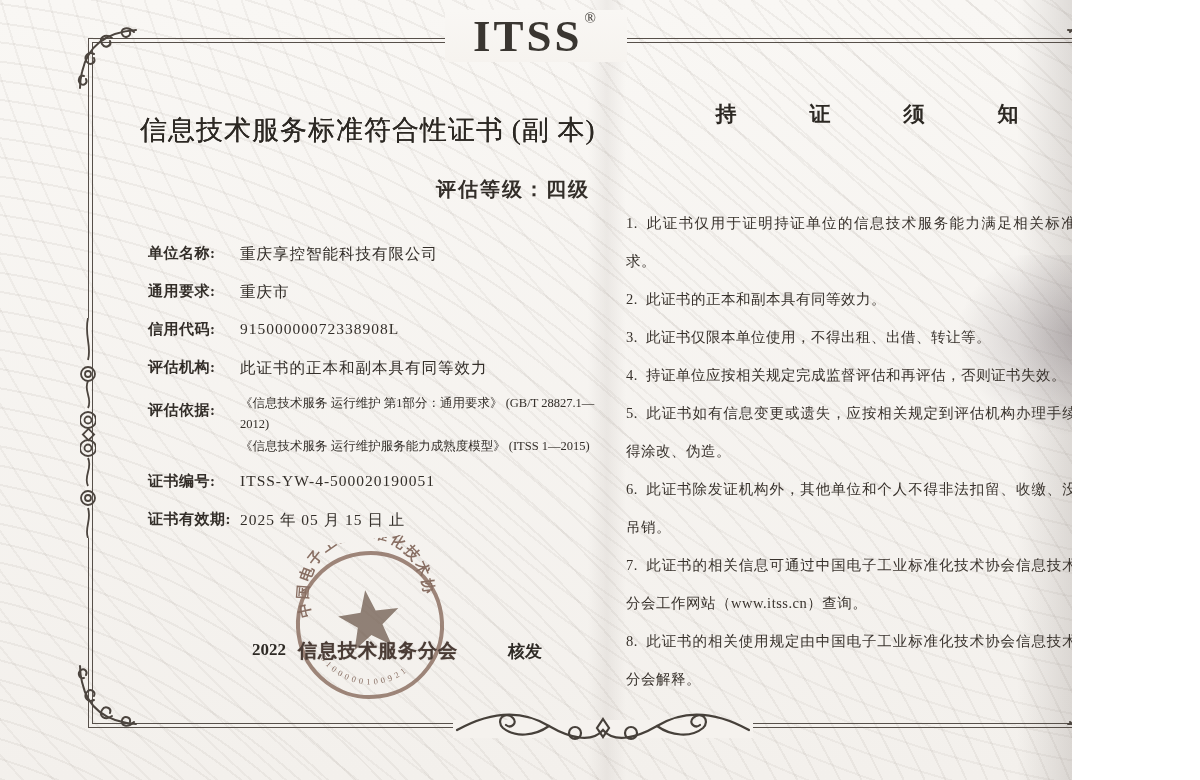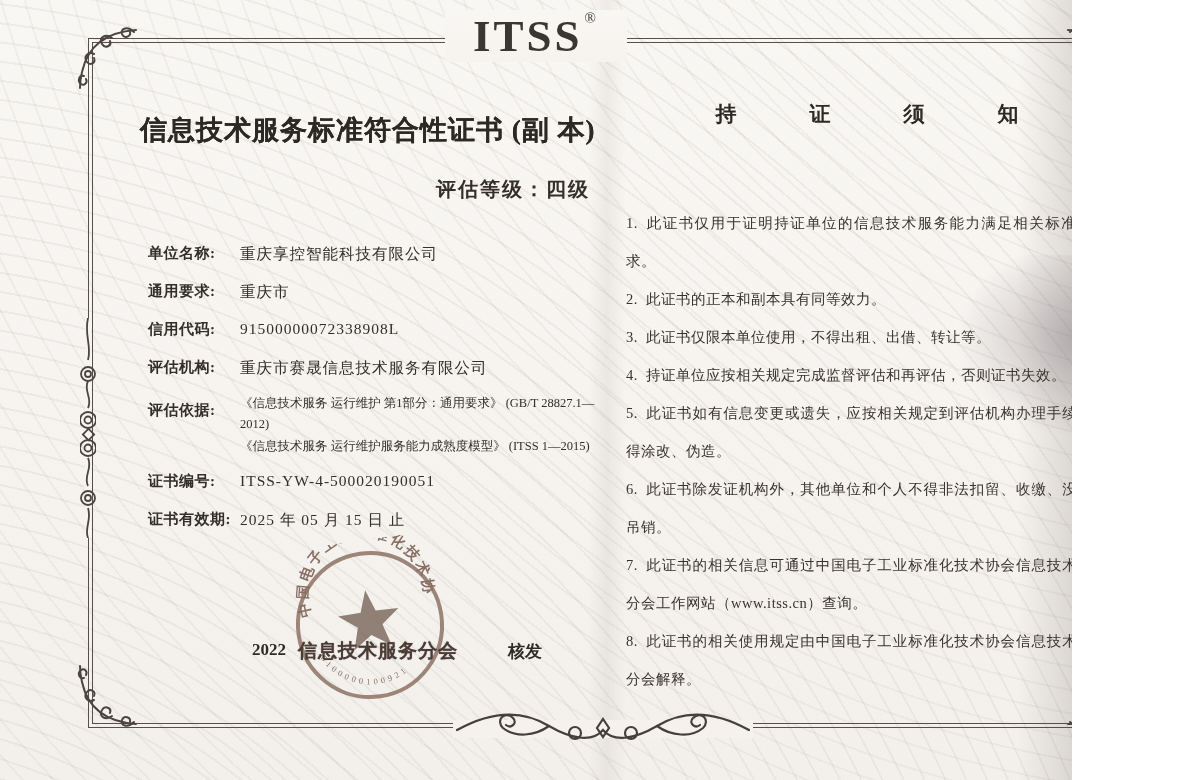--- a/index.html
+++ b/index.html
@@ -26,21 +26,21 @@
     border:1px solid #57504a; }
 
   .ornament { position:absolute; }
 
   .itss-logo { position:absolute; left:50%; top:10px; transform:translateX(-50%);
     background:linear-gradient(#f9f7f4,#f6f3ef); padding:0 28px;
     font-size:45px; font-weight:bold; letter-spacing:3px; color:#3a3631; }
   .itss-logo sup { font-size:15px; vertical-align:28px; margin-left:2px; font-weight:normal; }
 
   .cert-title { position:absolute; left:140px; top:112px; width:450px; text-align:center;
-    font-size:27px; font-weight:bold; color:#2c2823; letter-spacing:1px;
+    font-size:27px; font-weight:normal; color:#2c2823; letter-spacing:1px;
     text-shadow:0 0 .6px #2c2823; white-space:nowrap; }
   .grade-line { position:absolute; left:140px; top:176px; width:450px; text-align:right;
     font-size:20px; font-weight:bold; color:#332e29; letter-spacing:2px; }
 
   .fields { position:absolute; left:148px; top:244px; width:460px; }
   .field-row { display:flex; align-items:flex-start; margin-bottom:15px; min-height:23px; }
   .field-label { flex:0 0 92px; font-weight:bold; font-size:15px; letter-spacing:.5px; white-space:nowrap; }
   .field-value { font-size:15.5px; letter-spacing:1px; }
   .field-row.basis { margin-top:-3px; }
   .field-row.basis .field-value { font-size:12.5px; letter-spacing:0; line-height:1.7; }
@@ -178,21 +178,21 @@
     <div class="field-row">
       <span class="field-label">通用要求:</span>
       <span class="field-value">重庆市</span>
     </div>
     <div class="field-row">
       <span class="field-label">信用代码:</span>
       <span class="field-value">91500000072338908L</span>
     </div>
     <div class="field-row">
       <span class="field-label">评估机构:</span>
-      <span class="field-value">重庆市赛晟信息技术服务有限公司</span>
+      <span class="field-value">此证书的正本和副本具有同等效力</span>
     </div>
     <div class="field-row basis">
       <span class="field-label">评估依据:</span>
       <span class="field-value">
         <span>《信息技术服务 运行维护 第1部分：通用要求》 (GB/T 28827.1—2012)</span><br>
         <span>《信息技术服务 运行维护服务能力成熟度模型》 (ITSS 1—2015)</span>
       </span>
     </div>
     <div class="field-row">
       <span class="field-label">证书编号:</span>

